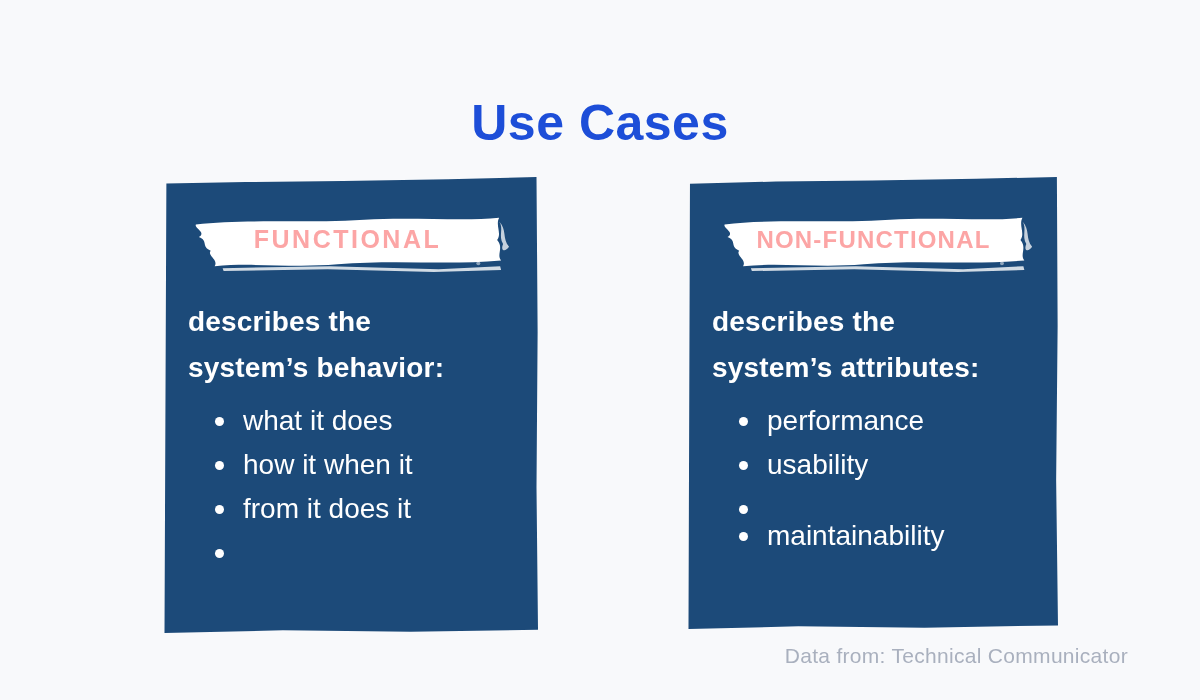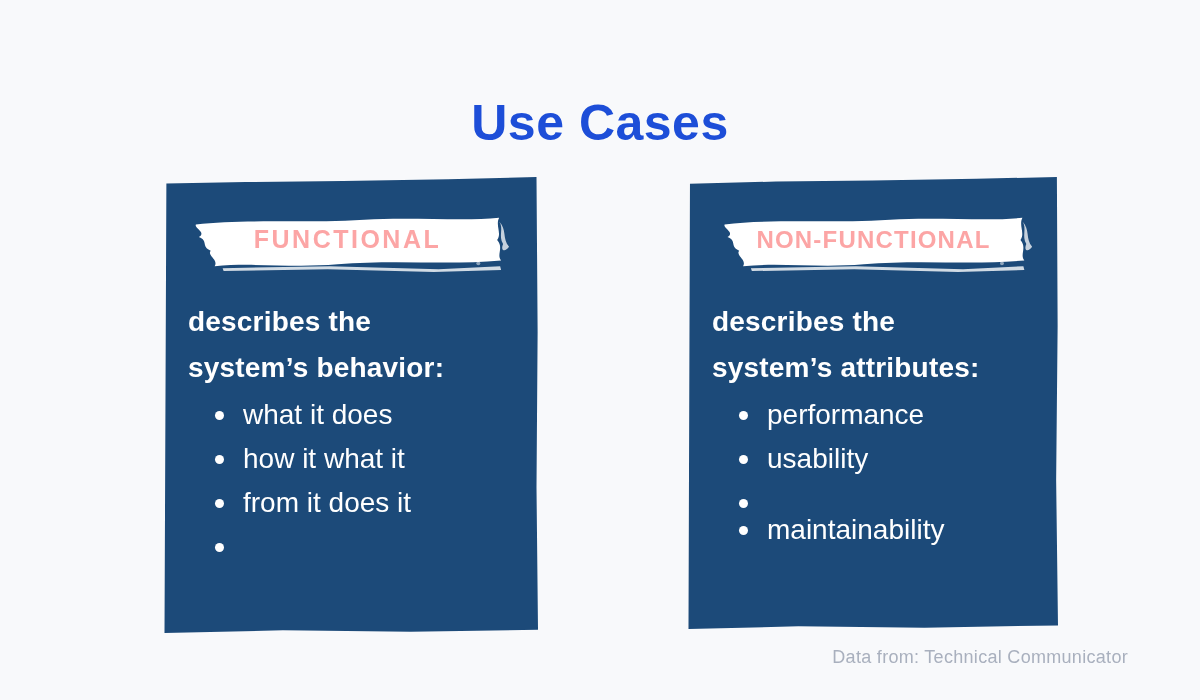--- a/index.html
+++ b/index.html
@@ -79,42 +79,42 @@
     left: 25px;
     right: 20px;
   }
   .lead-line {
     font-size: 28px;
     font-weight: 700;
     line-height: 46px;
     letter-spacing: 0.2px;
   }
   .bullets {
-    margin-top: 2px;
+    margin-top: 8px;
     padding-left: 27px;
   }
   .bullet-row {
     display: flex;
     line-height: 44px;
     font-size: 28px;
     font-weight: 400;
   }
   .bullet-dot {
     flex: 0 0 9px;
     width: 9px;
     height: 9px;
     border-radius: 50%;
     background: #FFFFFF;
     margin: 18px 19px 0 0;
   }
   .attribution {
     position: absolute;
     right: 72px;
     bottom: 32px;
-    font-size: 18px;
+    font-size: 21px;
     letter-spacing: 0.3px;
     color: #A9B0BE;
   }
 </style>
 </head>
 <body>
 
 <svg width="0" height="0" style="position:absolute">
   <defs>
     <g id="brush-stroke-shape">
@@ -141,21 +141,21 @@
   <div class="card-content">
     <div class="lead-line">describes the</div>
     <div class="lead-line">system’s behavior:</div>
     <div class="bullets">
       <div class="bullet-row">
         <span class="bullet-dot"></span>
         <span>what it does</span>
       </div>
       <div class="bullet-row">
         <span class="bullet-dot"></span>
-        <span>how it what it</span>
+        <span>how it when it</span>
       </div>
       <div class="bullet-row">
         <span class="bullet-dot"></span>
         <span>from it does it</span>
       </div>
       <div class="bullet-row">
         <span class="bullet-dot"></span>
       </div>
     </div>
   </div>

